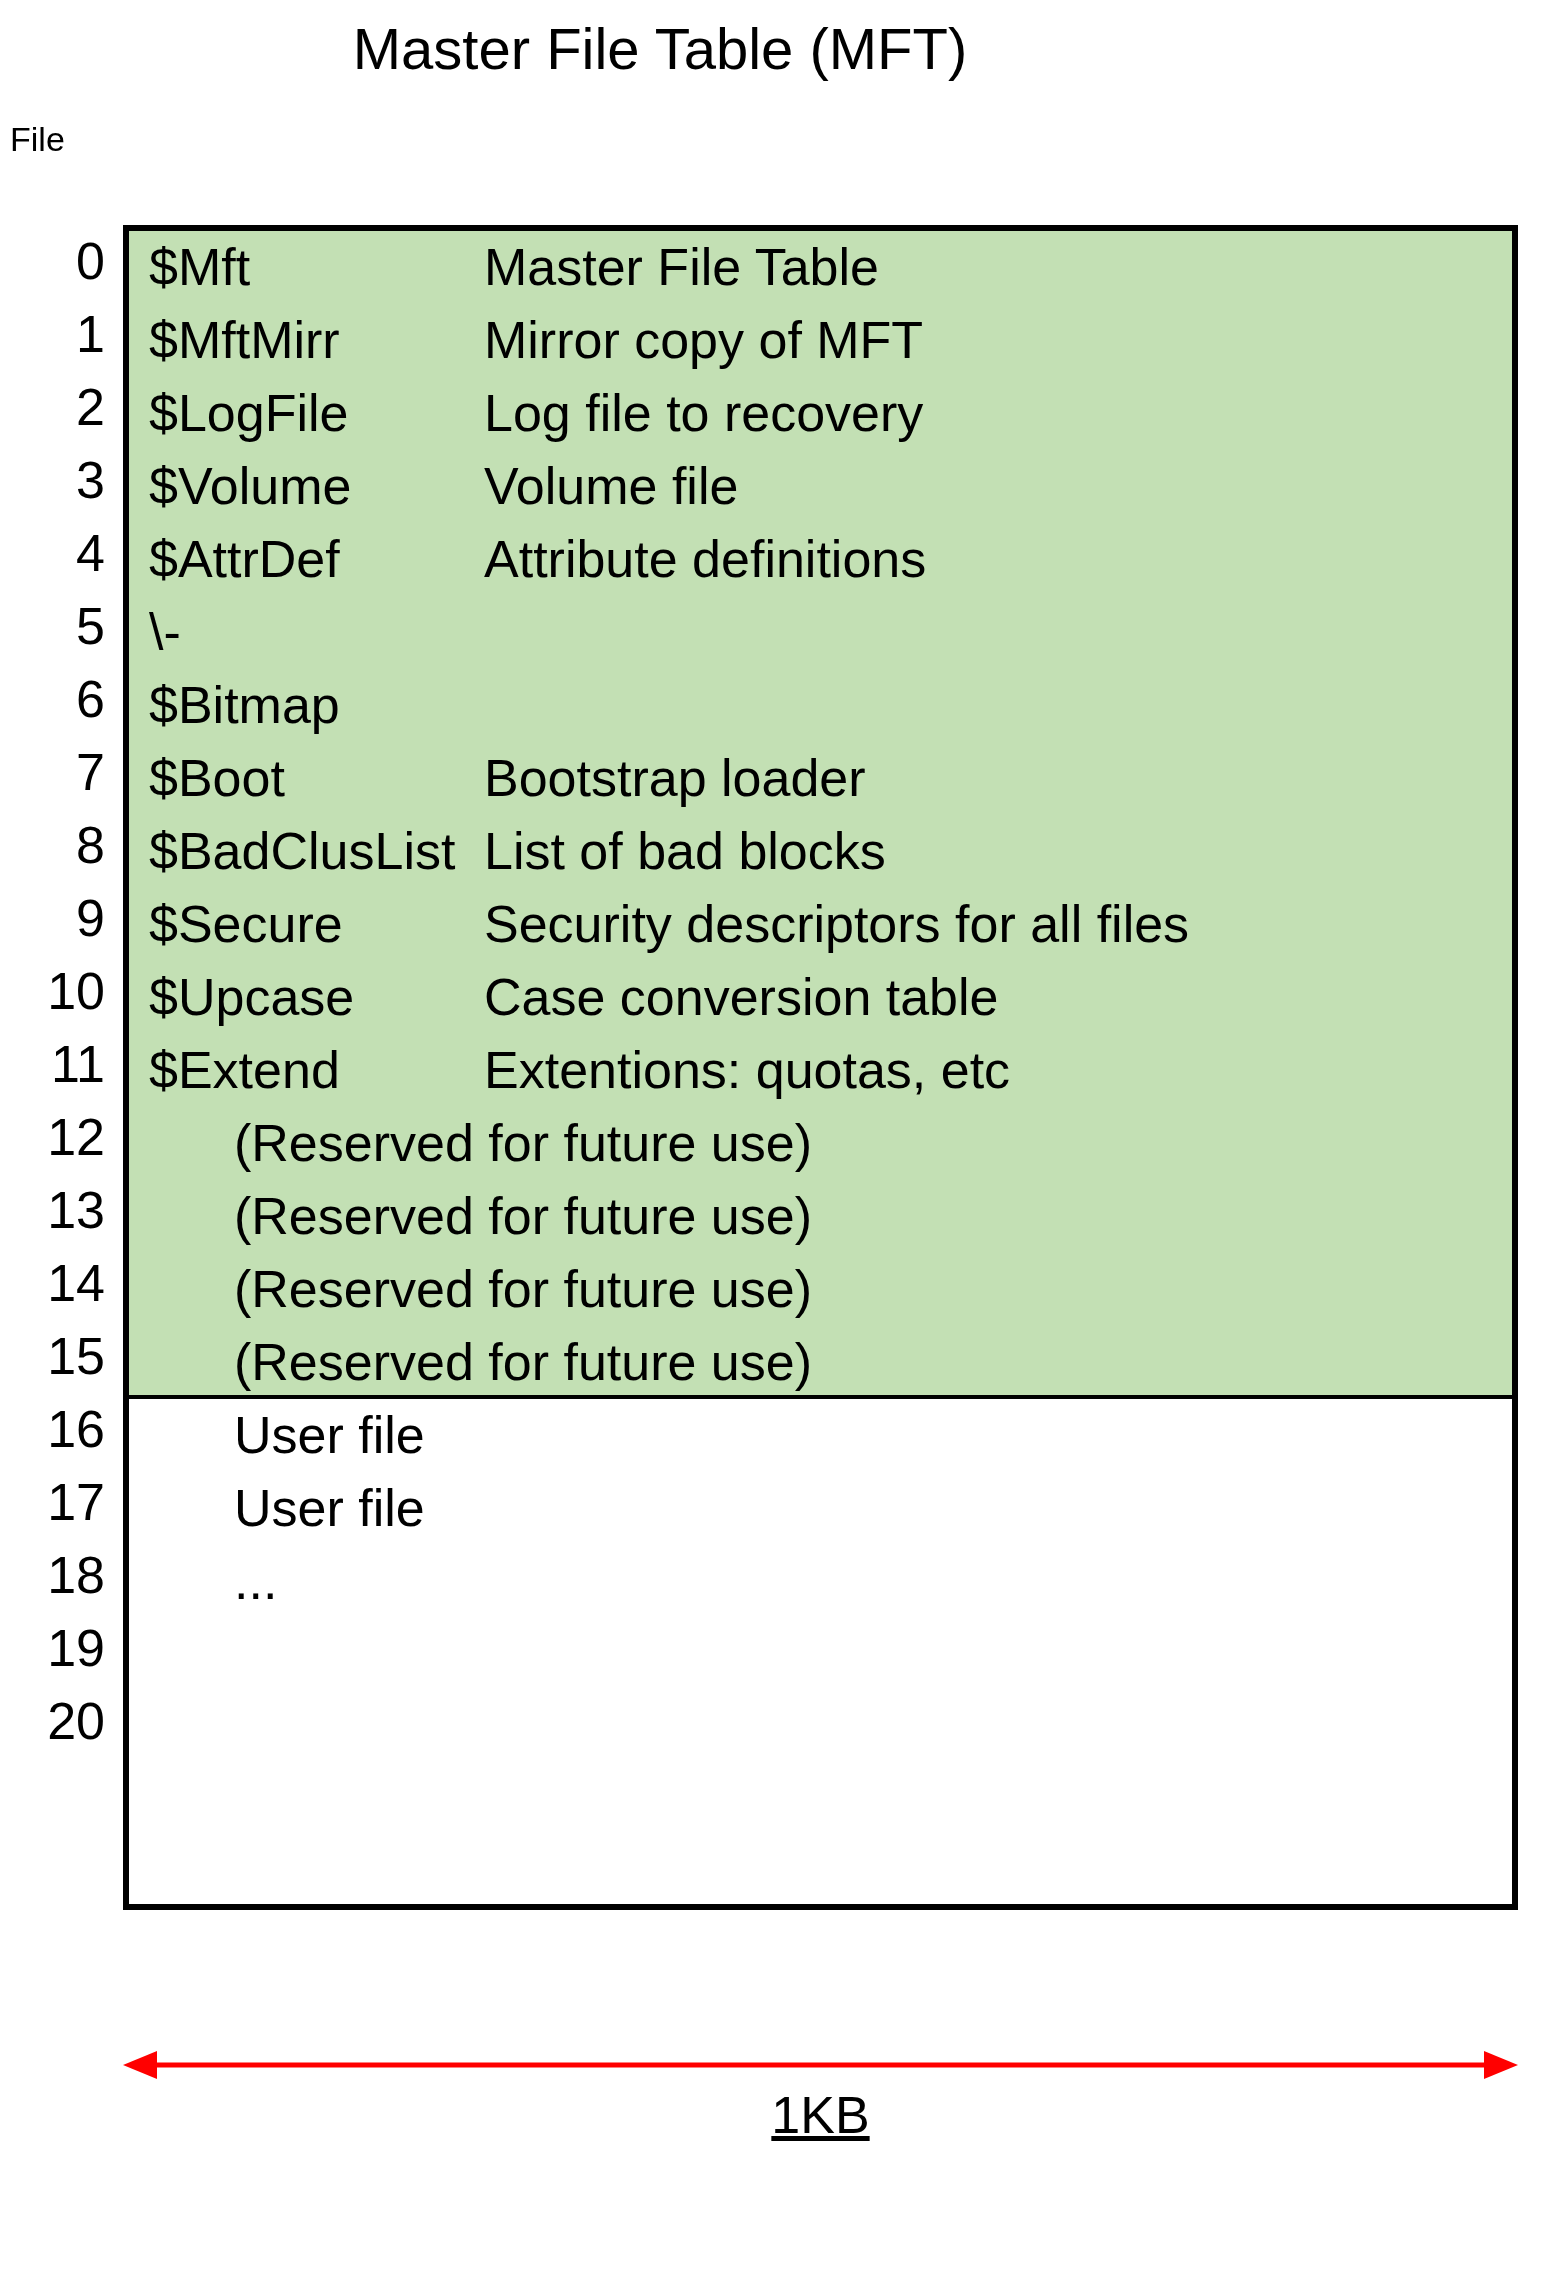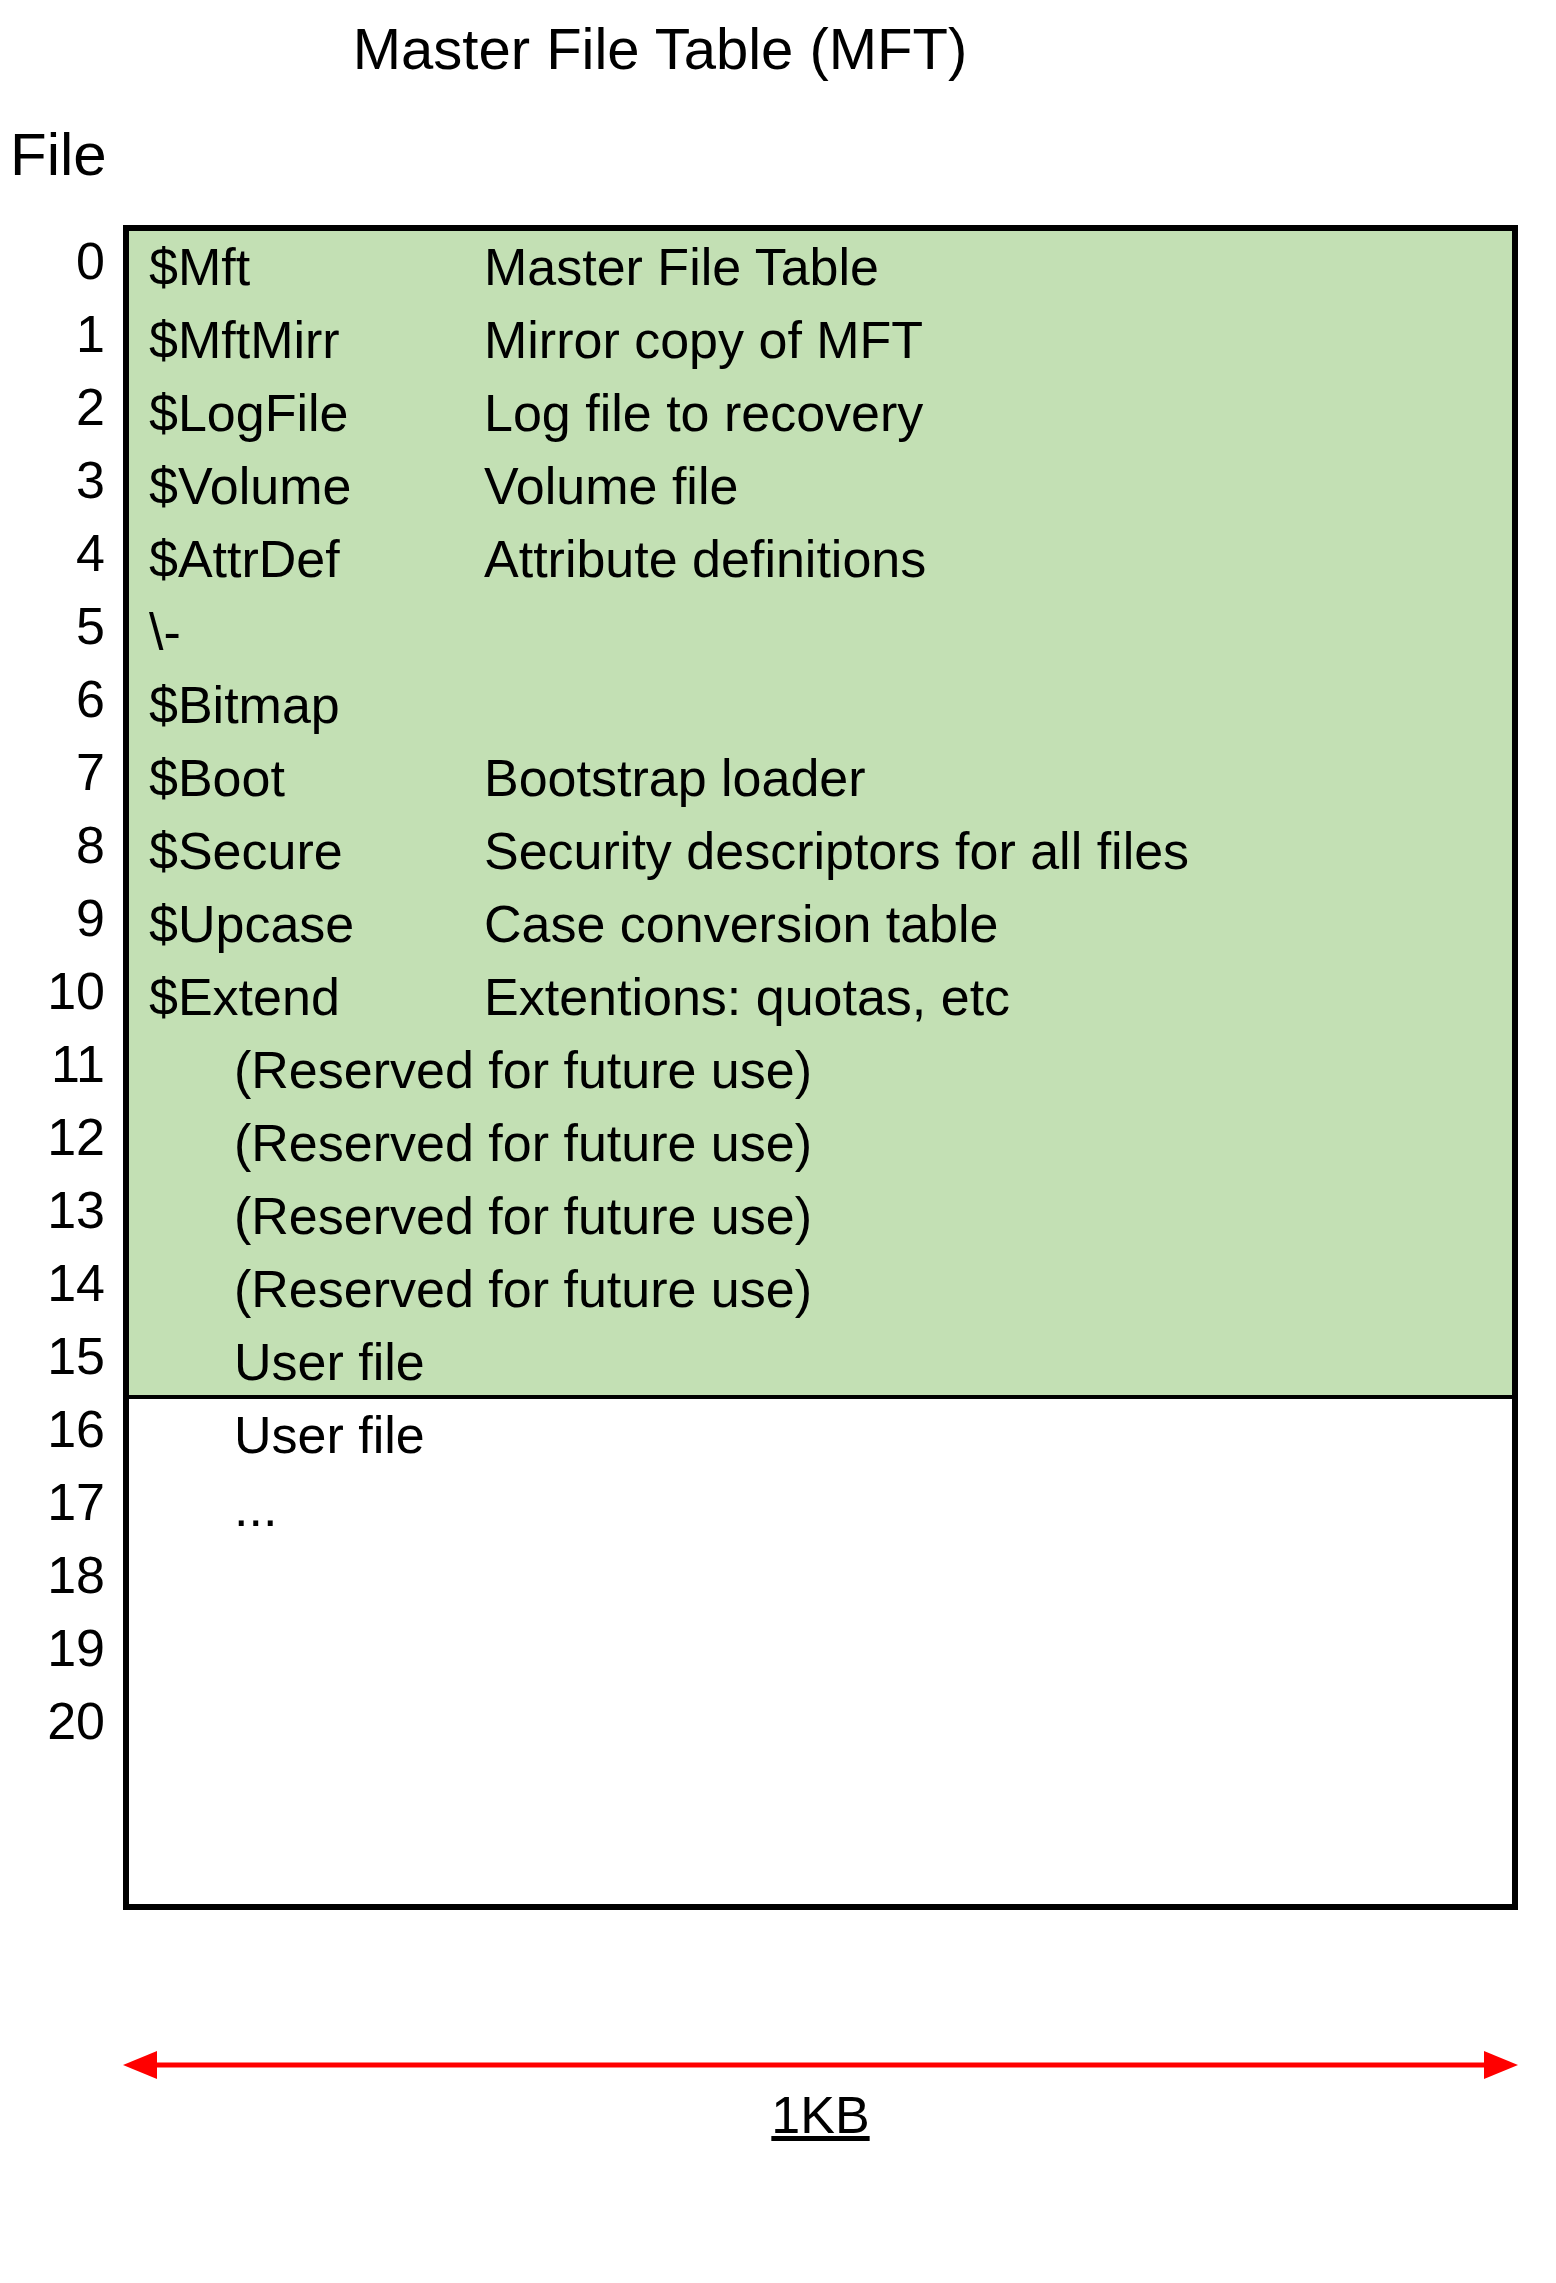--- a/index.html
+++ b/index.html
@@ -20,21 +20,21 @@
     top: 15px;
     left: 0;
     width: 100%;
     text-align: center;
     font-size: 58px;
   }
   .col-header {
     position: absolute;
     top: 120px;
     left: 10px;
-    font-size: 60px;
+    font-size: 34px;
   }
   .indices {
     position: absolute;
     top: 225px;
     left: 10px;
     width: 95px;
     font-size: 52px;
     line-height: 73px;
     text-align: right;
   }
@@ -150,20 +150,24 @@
       <span class="name">\-</span>
     </div>
     <div class="row">
       <span class="name">$Bitmap</span>
     </div>
     <div class="row">
       <span class="name">$Boot</span>
       <span class="desc">Bootstrap loader</span>
     </div>
     <div class="row">
+      <span class="name">$BadClusList</span>
+      <span class="desc">List of bad blocks</span>
+    </div>
+    <div class="row">
       <span class="name">$Secure</span>
       <span class="desc">Security descriptors for all files</span>
     </div>
     <div class="row">
       <span class="name">$Upcase</span>
       <span class="desc">Case conversion table</span>
     </div>
     <div class="row">
       <span class="name">$Extend</span>
       <span class="desc">Extentions: quotas, etc</span>

